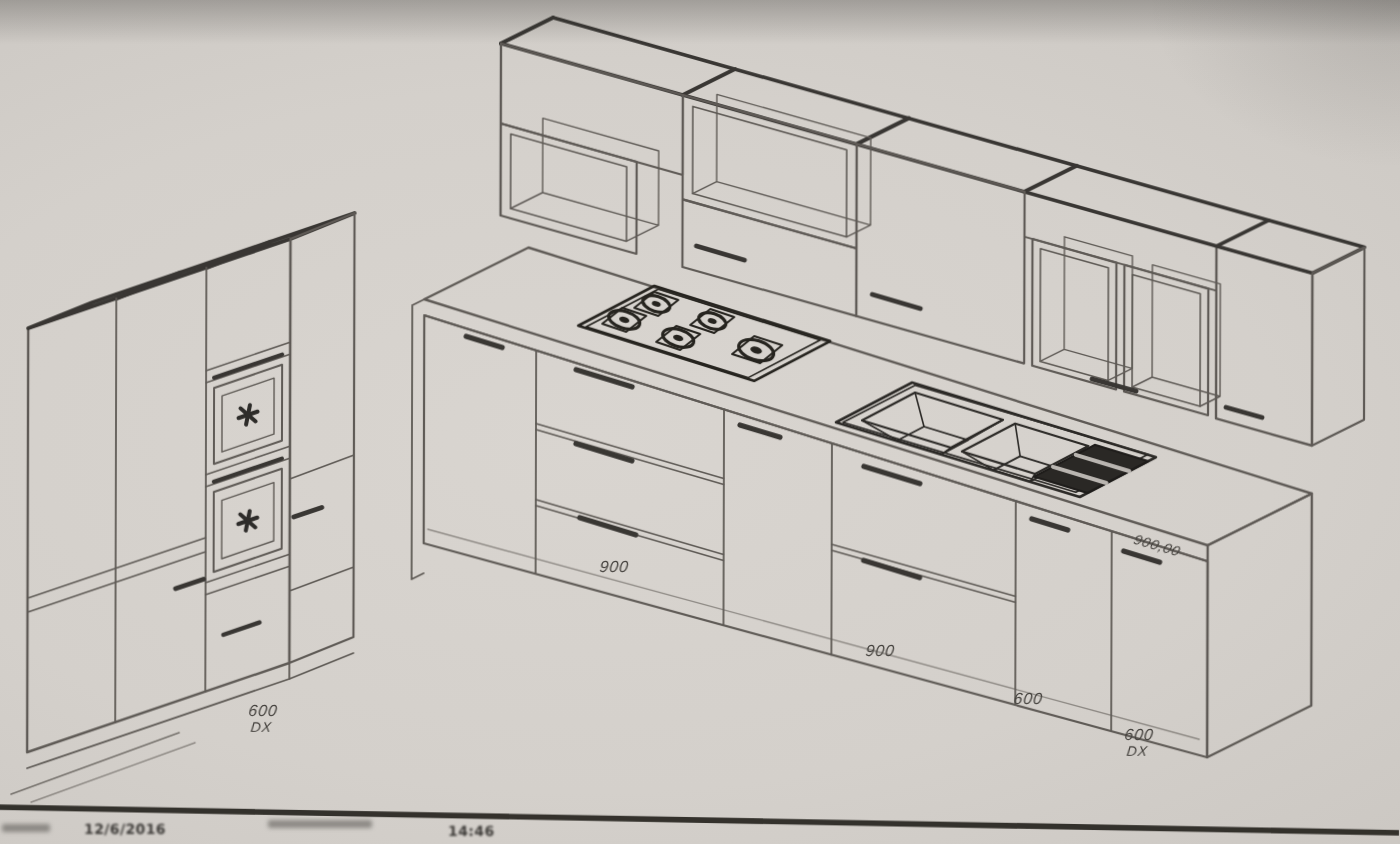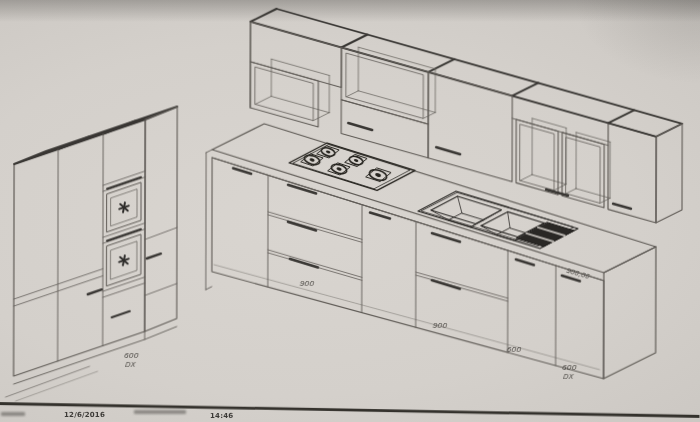--- a/index.html
+++ b/index.html
@@ -235,19 +235,19 @@
   <div class="dim" style="left:578px;top:270px;transform:translate(-50%,0) rotate(16deg) skewX(-6deg);font-size:7px;">
     <div>900,00</div>
 
   </div>
   <div class="dim" style="left:569px;top:364px;transform:translate(-50%,0) skewX(-6deg);">
     <div>600</div>
     <div class="sub">DX</div>
   </div>
 
   <div class="smudge" style="left:1px;top:412px;width:24px;height:4px;"></div>
-  <div class="tb-text" style="left:64px;top:411px;">12/6/2016</div>
+  <div class="tb-text" style="left:42px;top:411px;">12/6/2016</div>
   <div class="smudge" style="left:134px;top:410px;width:52px;height:4px;"></div>
-  <div class="tb-text" style="left:210px;top:412px;">14:46</div>
+  <div class="tb-text" style="left:224px;top:412px;">14:46</div>
 
   <div class="photo-top-shade"></div>
   <div class="photo-corner"></div>
 </div>
 
 </body></html>

